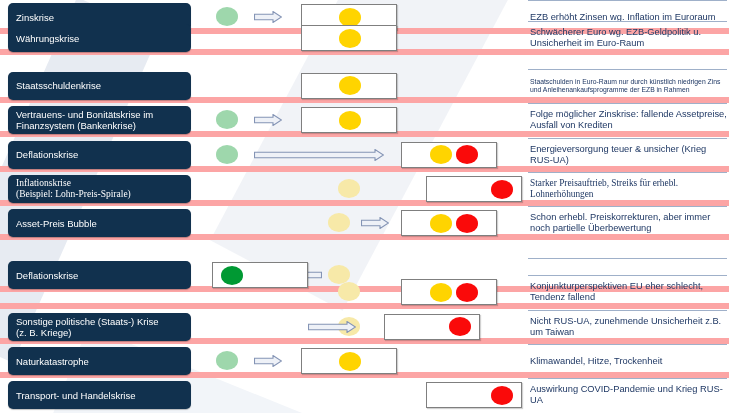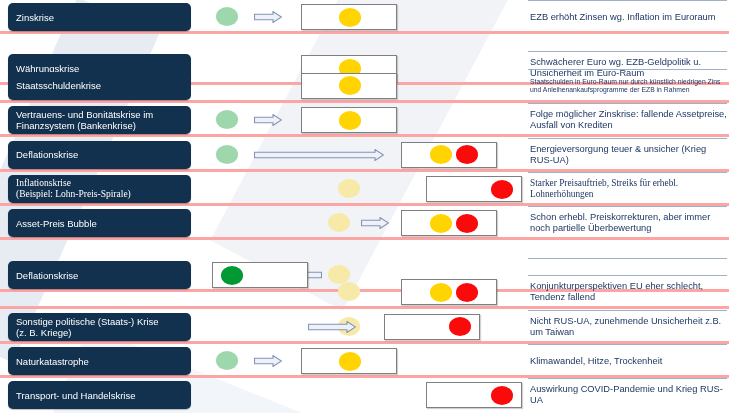--- a/index.html
+++ b/index.html
@@ -14,21 +14,21 @@
   
   #bg-watermark{position:absolute;inset:0;overflow:hidden;z-index:0;pointer-events:none;}
   #bg-watermark .wm{position:absolute;background:#eef1f6;opacity:.85;}
   #bg-watermark .wm2{background:#e7ebf2;}
   #bg-watermark .wm3{background:#f2f5f9;}
 
   #sheet{position:absolute;inset:0;z-index:1;}
 
   .row{
     position:absolute;left:0;right:0;height:34px;
-    border-bottom:3px solid #fca5a5;
+    border-bottom:6px solid #fca5a5;
     box-sizing:border-box;
   }
   .row:last-child{border-bottom:none;}
 
   
   .label-chip{
     position:absolute;left:8px;top:3px;width:183px;height:28px;
     background:#11314e;
     border-radius:5px;
     color:#ffffff;
@@ -107,21 +107,21 @@
             <polygon points="19,0.5 19,3.2 0.5,3.2 0.5,8.8 19,8.8 19,11.5 27.5,6" fill="#eef1f7" stroke="#8494b5" stroke-width="1.1"></polygon>
           </svg>
         </div>
         <div class="box" style="left: 103px; width: 96px;">
           <div class="dot yellow" style="top: 2.5px; left: 37px;"></div>
         </div>
       </div>
       <div class="desc-sep"></div>
       <div class="desc">EZB erhöht Zinsen wg. Inflation im Euroraum</div>
     </div>
-    <div class="row" style="top: 51px; padding-left: 16px;">
+    <div class="row" style="top: 21px; padding-left: 16px;">
       <div class="label-chip">
         <div>
           <span>Währungskrise</span>
         </div>
       </div>
       <div class="ind">
         <div class="box" style="left: 103px; width: 96px;">
           <div class="dot yellow" style="top: 2.5px; left: 37px;"></div>
         </div>
       </div>

